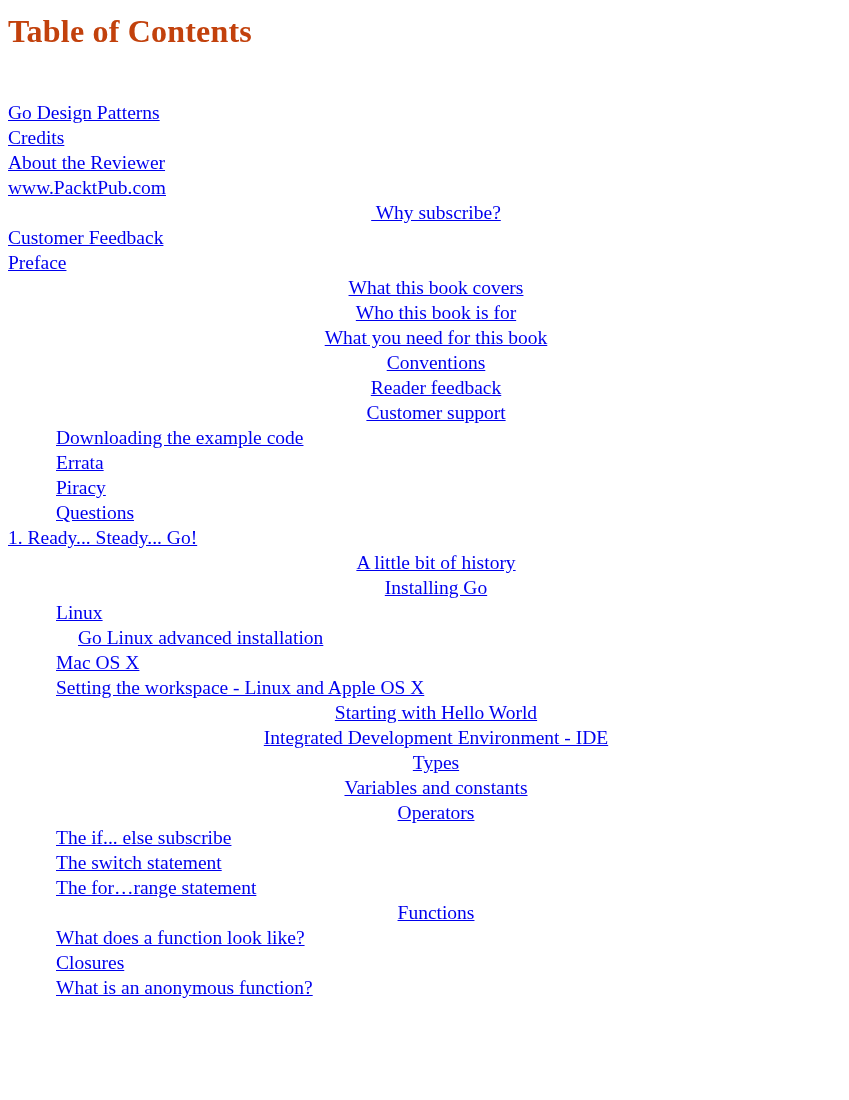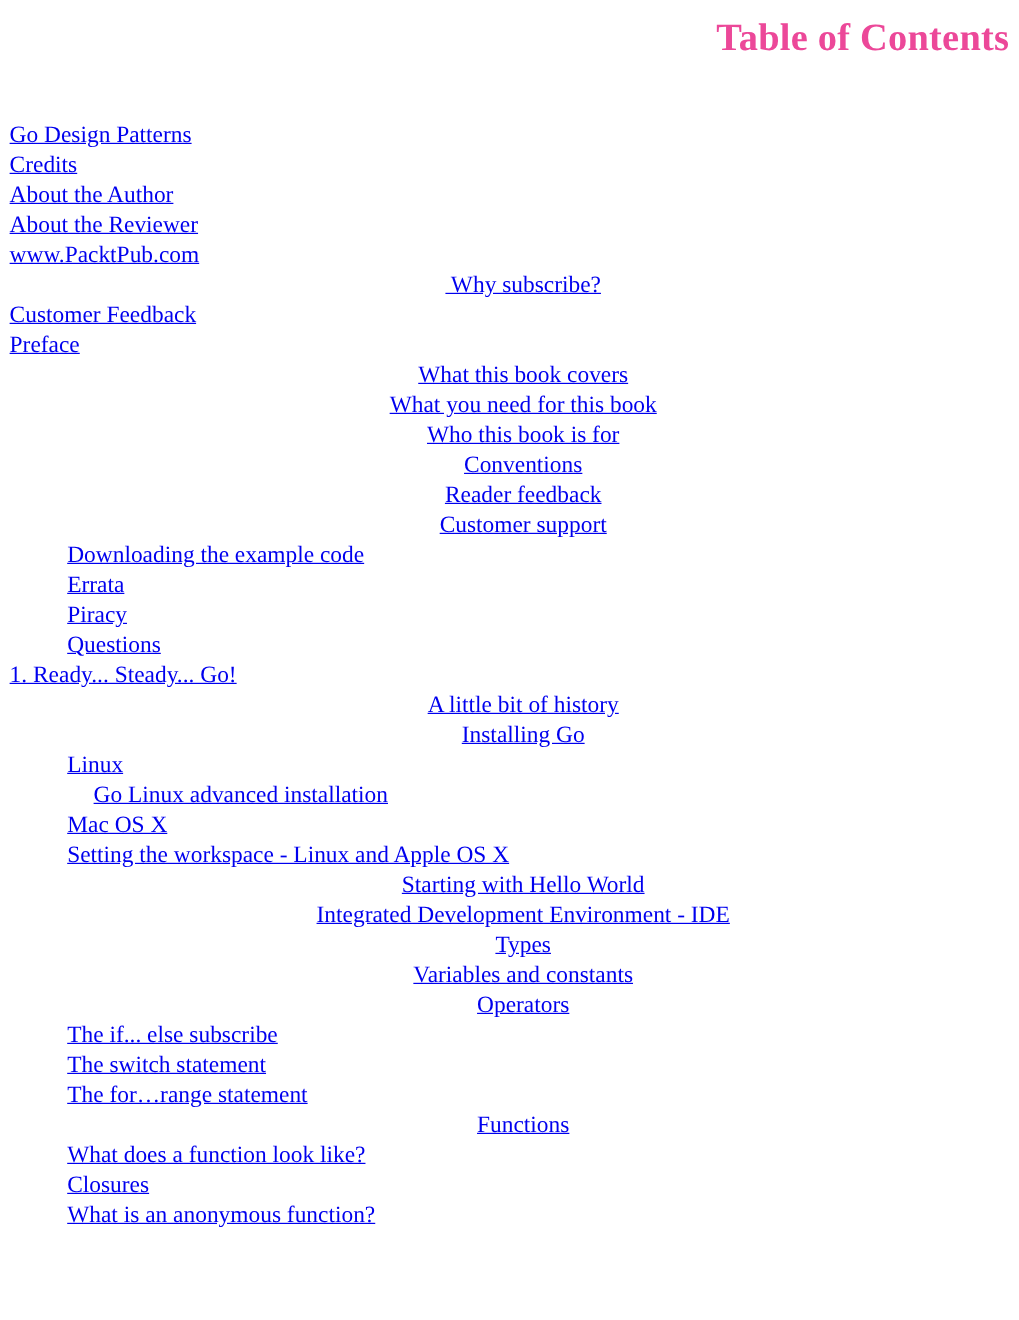--- a/index.html
+++ b/index.html
@@ -21,22 +21,21 @@
     box-sizing: border-box;
   }
   h1.toc-title {
     font-family: "Liberation Serif", "DejaVu Serif", serif;
     font-size: 32px;
     font-weight: bold;
     line-height: 37px;
     margin: 13px 0 0 0;
     padding: 0;
     letter-spacing: 0.2px;
-    color: #ec4899;
-    text-align: right;
+    color: #c2410c;
   }
   .spacer {
     height: 50px;
   }
   .toc-list {
     margin: 0;
     padding: 0;
     list-style: none;
   }
   .toc-entry {
@@ -61,29 +60,28 @@
 
 <div class="page">
 
   <h1 class="toc-title">Table of Contents</h1>
 
   <div class="spacer"></div>
 
   <div class="toc-list" id="toc-list">
       <div class="toc-entry lvl0"><a href="#">Go Design Patterns</a></div>
       <div class="toc-entry lvl0"><a href="#">Credits</a></div>
-      <div class="toc-entry lvl0"><a href="#">About the Author</a></div>
       <div class="toc-entry lvl0"><a href="#">About the Reviewer</a></div>
       <div class="toc-entry lvl0"><a href="#">www.PacktPub.com</a></div>
       <div class="toc-entry lvl1"><a href="#"> Why subscribe?</a></div>
       <div class="toc-entry lvl0"><a href="#">Customer Feedback</a></div>
       <div class="toc-entry lvl0"><a href="#">Preface</a></div>
       <div class="toc-entry lvl1"><a href="#">What this book covers</a></div>
+      <div class="toc-entry lvl1"><a href="#">Who this book is for</a></div>
       <div class="toc-entry lvl1"><a href="#">What you need for this book</a></div>
-      <div class="toc-entry lvl1"><a href="#">Who this book is for</a></div>
       <div class="toc-entry lvl1"><a href="#">Conventions</a></div>
       <div class="toc-entry lvl1"><a href="#">Reader feedback</a></div>
       <div class="toc-entry lvl1"><a href="#">Customer support</a></div>
       <div class="toc-entry lvl2"><a href="#">Downloading the example code</a></div>
       <div class="toc-entry lvl2"><a href="#">Errata</a></div>
       <div class="toc-entry lvl2"><a href="#">Piracy</a></div>
       <div class="toc-entry lvl2"><a href="#">Questions</a></div>
       <div class="toc-entry lvl0"><a href="#">1. Ready... Steady... Go!</a></div>
       <div class="toc-entry lvl1"><a href="#">A little bit of history</a></div>
       <div class="toc-entry lvl1"><a href="#">Installing Go</a></div>

